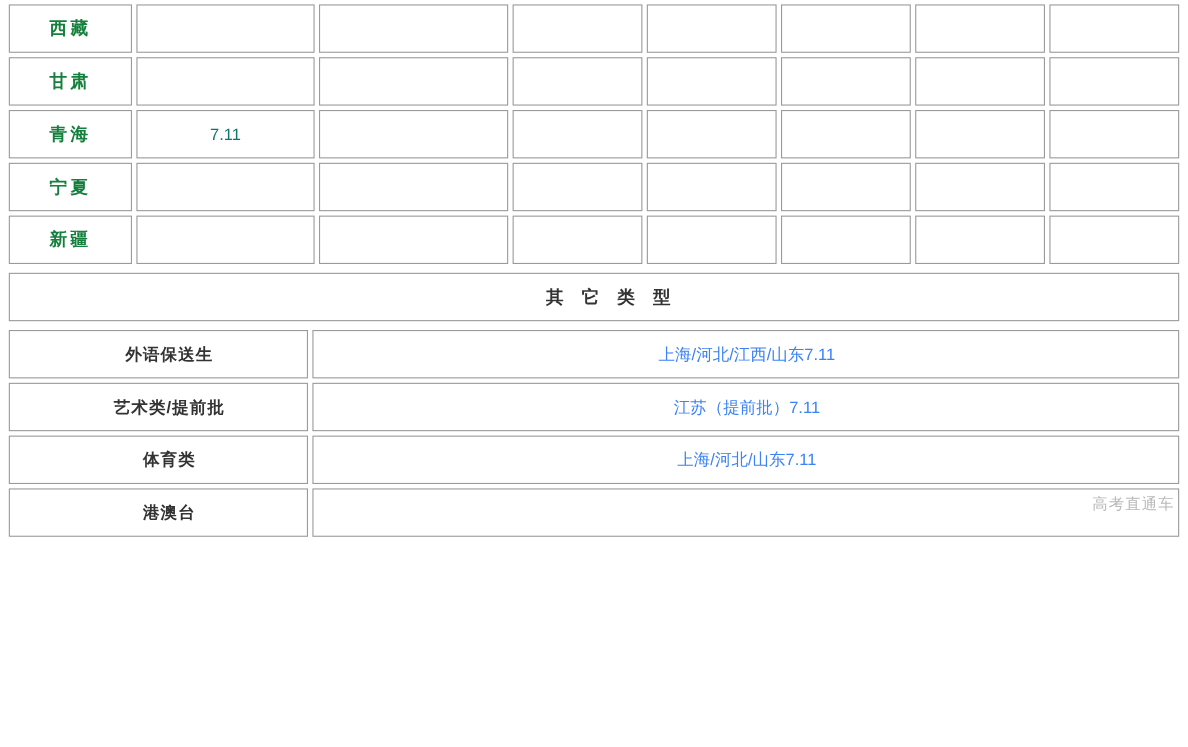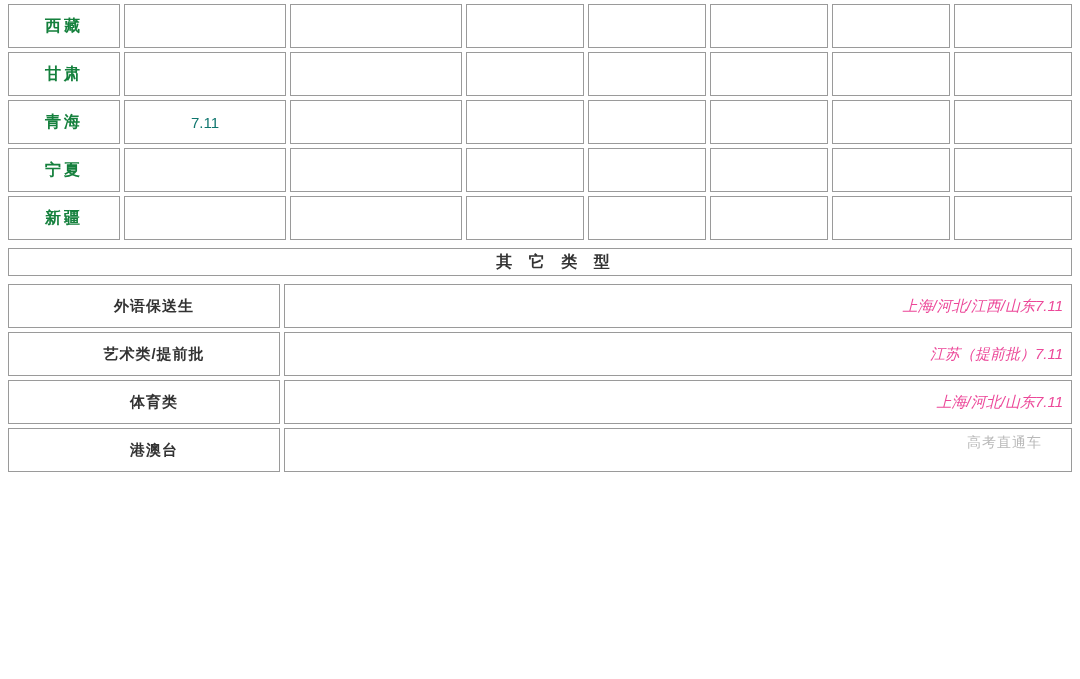--- a/index.html
+++ b/index.html
@@ -63,49 +63,48 @@
   }
   td.red.center {
     text-align: center;
   }
   .section-row td {
     text-align: center;
     font-weight: bold;
     letter-spacing: 6px;
     font-size: 16px;
     color: #333333;
-    height: 28px;
+    height: 44px;
     padding-left: 40px;
   }
   table.other {
     border-collapse: separate;
     border-spacing: 4px 4px;
     width: 1072px;
     table-layout: fixed;
     margin: 0;
   }
   table.other td.label {
     width: 272px;
     text-align: center;
     font-weight: bold;
     font-size: 15px;
     color: #333333;
     letter-spacing: 1px;
     padding-left: 28px;
   }
   table.other td.value {
-    text-align: right;
-    color: #ec4899;
+    text-align: center;
+    color: #3b82f6;
     font-size: 15px;
     padding-left: 10px;
-    font-style: italic;
   }
   .watermark {
     position: absolute;
-    right: 38px;
+    right: 12px;
     bottom: 24px;
     font-size: 14px;
     color: #b9b9b9;
     letter-spacing: 1px;
     pointer-events: none;
   }
 </style>
 </head>
 <body>
 

